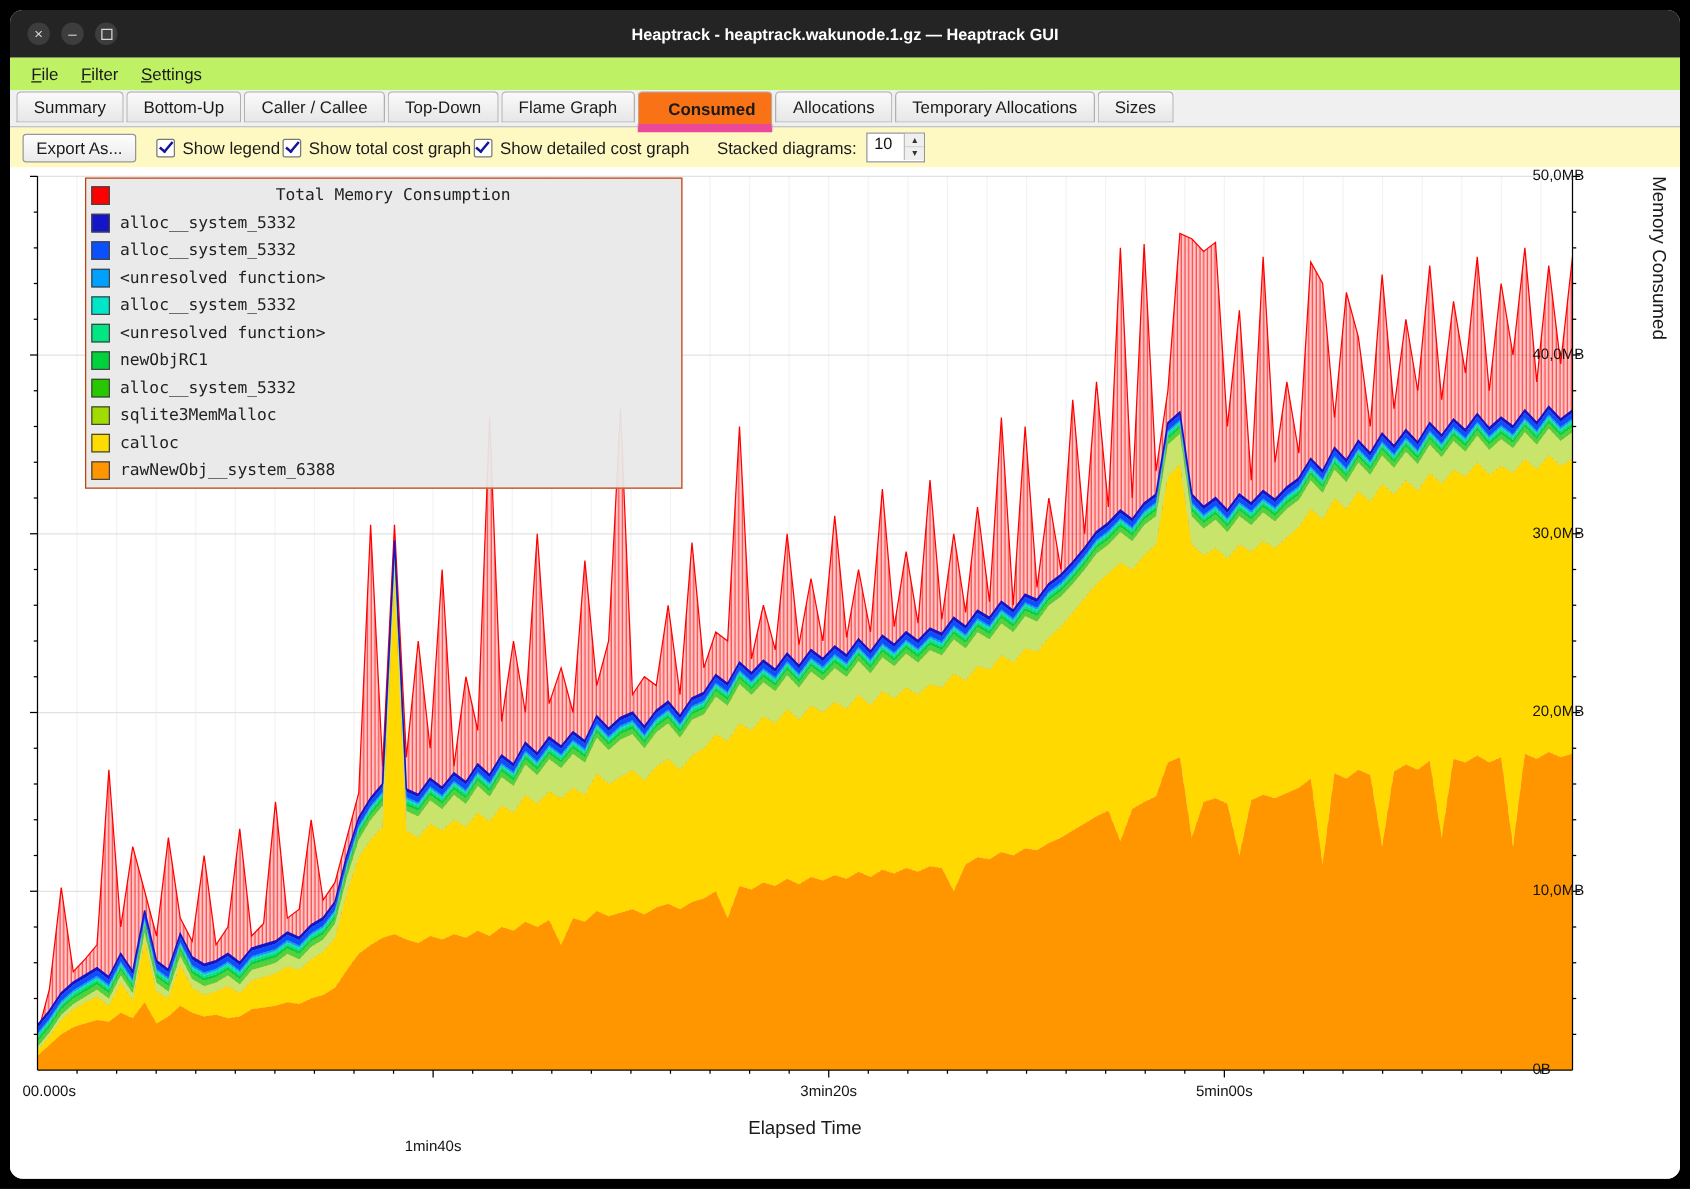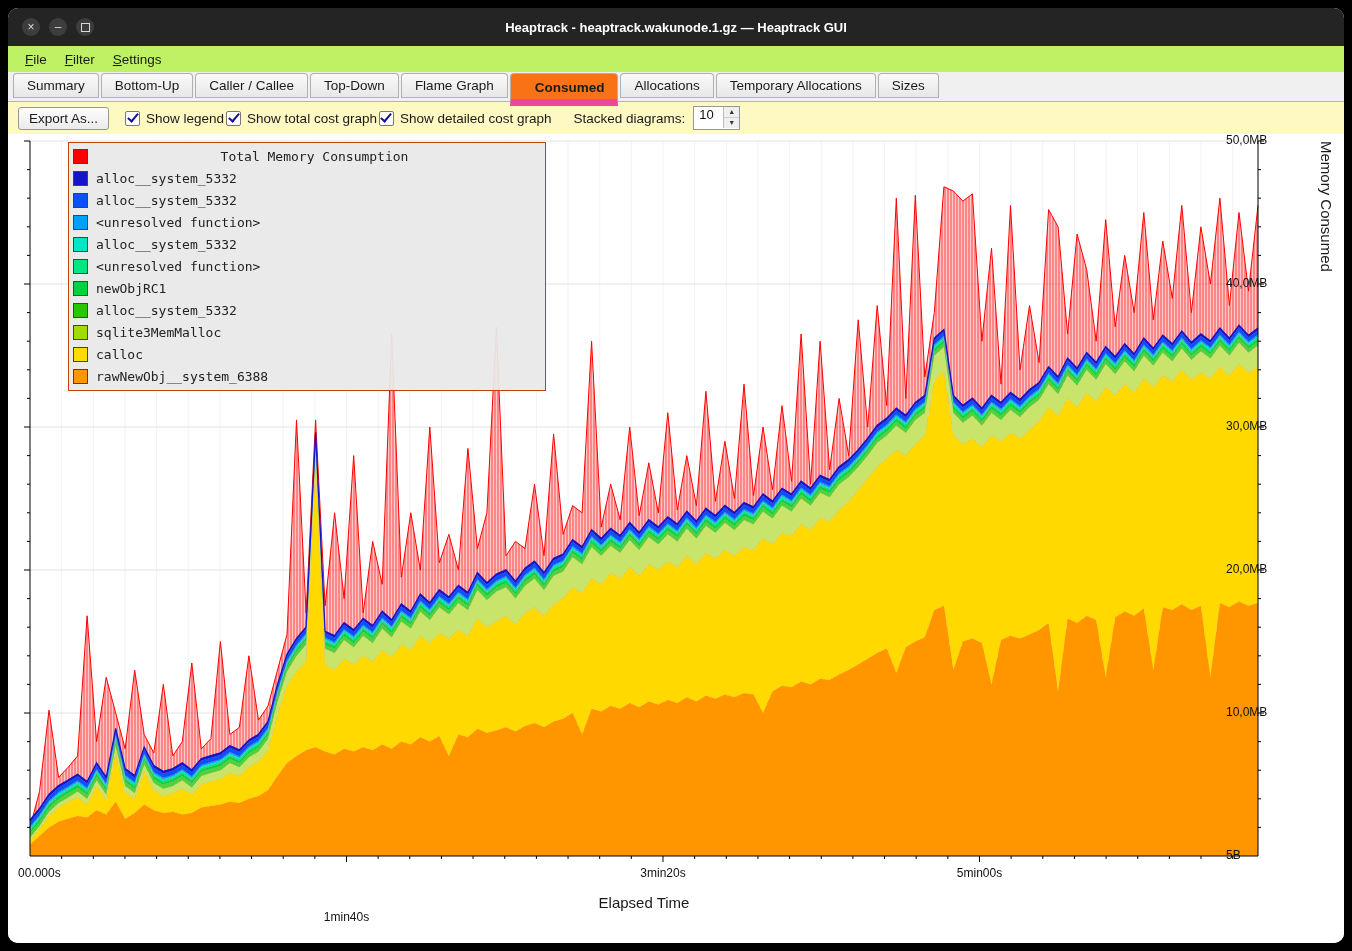--- a/index.html
+++ b/index.html
@@ -279,21 +279,21 @@
       <line x1="1250" y1="218.79999999999995" x2="1253" y2="218.79999999999995" stroke="#000" stroke-width="1"></line>
       <line x1="19" y1="190.20000000000005" x2="22" y2="190.20000000000005" stroke="#000" stroke-width="1"></line>
       <line x1="1250" y1="190.20000000000005" x2="1253" y2="190.20000000000005" stroke="#000" stroke-width="1"></line>
       <line x1="19" y1="161.60000000000002" x2="22" y2="161.60000000000002" stroke="#000" stroke-width="1"></line>
       <line x1="1250" y1="161.60000000000002" x2="1253" y2="161.60000000000002" stroke="#000" stroke-width="1"></line>
       <line x1="16" y1="133" x2="22" y2="133" stroke="#000" stroke-width="1"></line>
       <line x1="1250" y1="133" x2="1256" y2="133" stroke="#000" stroke-width="1"></line>
     </svg>
 
   <div id="chart-labels">
-      <div class="y-tick" style="top: 840px;">5B</div>
+      <div class="y-tick" style="top: 840px;">0B</div>
       <div class="y-tick" style="top: 697px;">10,0MB</div>
       <div class="y-tick" style="top: 554px;">20,0MB</div>
       <div class="y-tick" style="top: 411px;">30,0MB</div>
       <div class="y-tick" style="top: 268px;">40,0MB</div>
       <div class="y-tick" style="top: 125px;">50,0MB</div>
       <div class="x-tick" style="left: 10px; text-align: left;">00.000s</div>
       <div class="x-tick" style="left: 293.495px; margin-top: 44px;">1min40s</div>
       <div class="x-tick" style="left: 609.99px;">3min20s</div>
       <div class="x-tick" style="left: 926.485px;">5min00s</div>
     </div>

